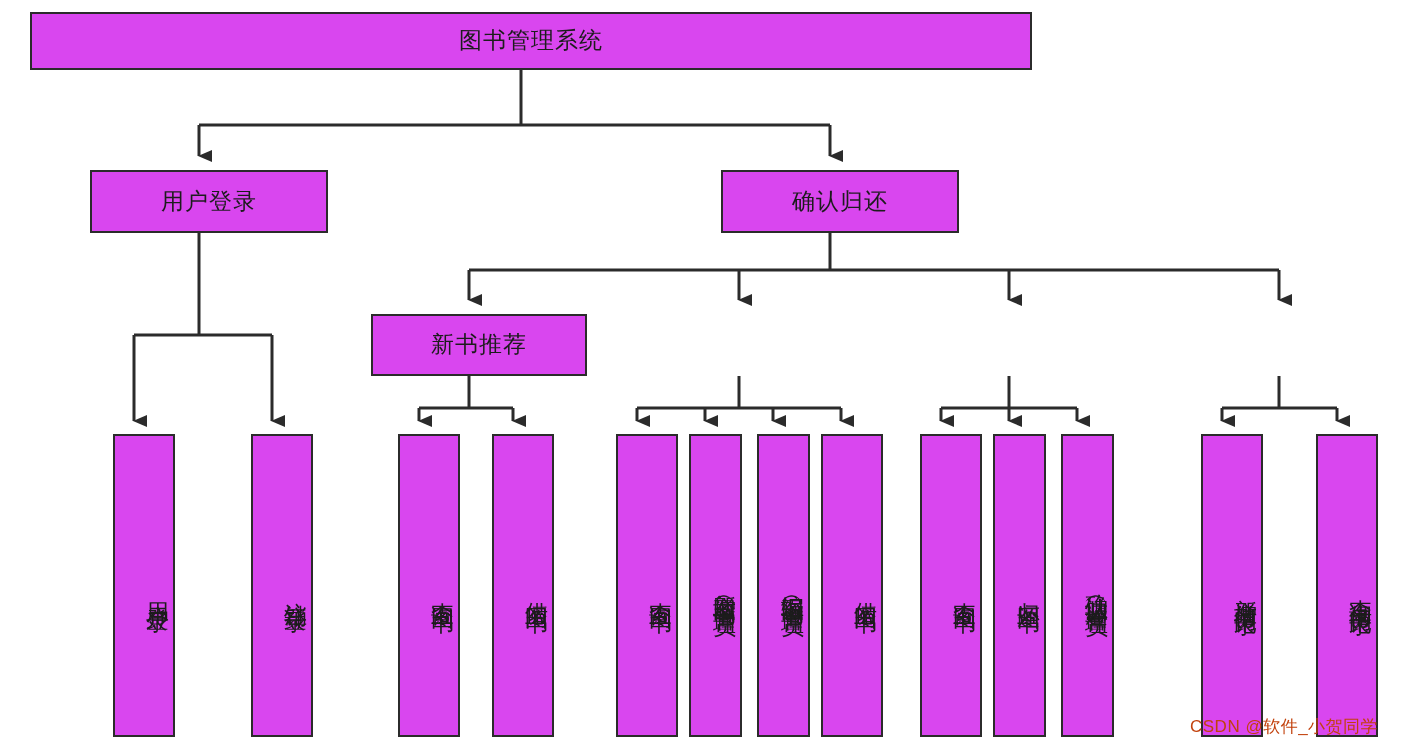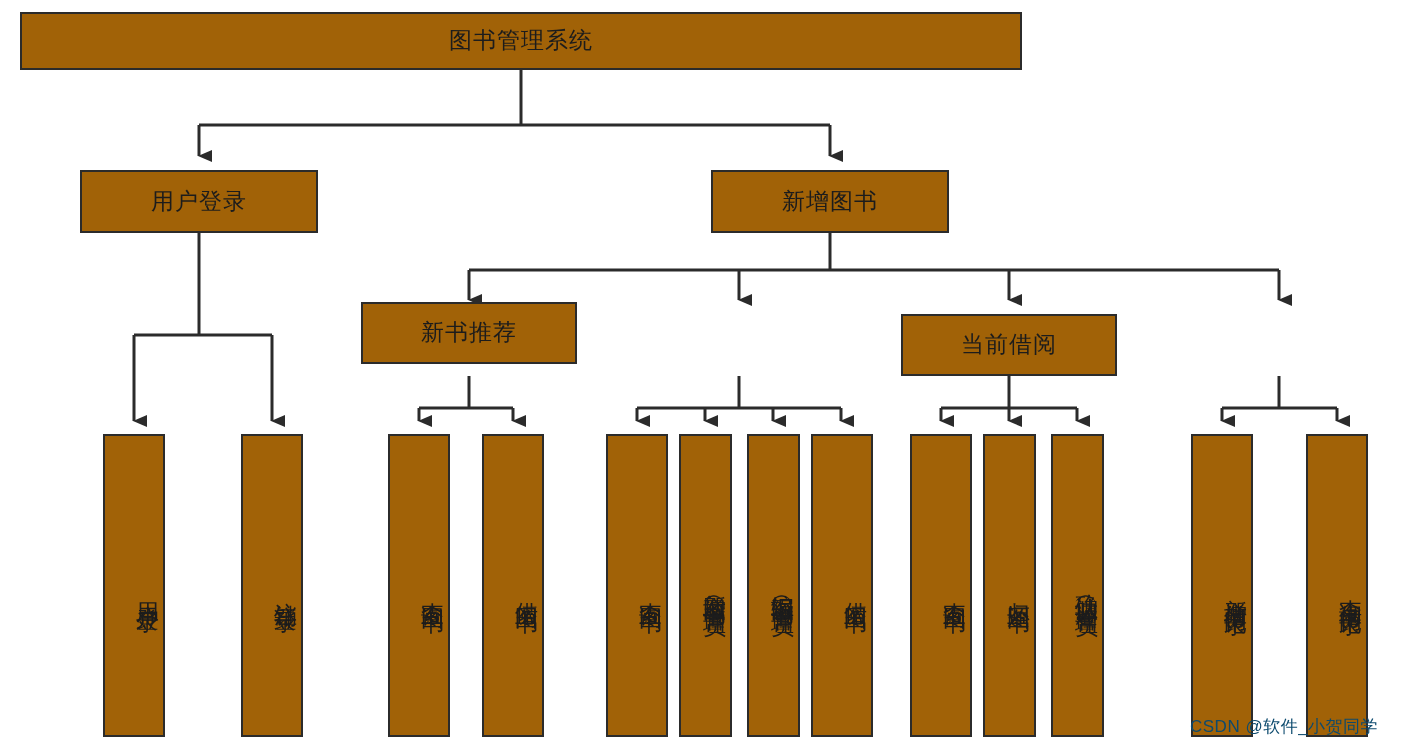--- a/index.html
+++ b/index.html
@@ -21,25 +21,26 @@
     position: absolute;
     left: 0;
     top: 0;
     width: 1405px;
     height: 747px;
   }
   .node {
     position: absolute;
     box-sizing: border-box;
     border: 2.5px solid #2b2b2b;
-    background: #a16207;
+    background: #d946ef;
     display: flex;
     align-items: center;
     justify-content: center;
     color: #1c1c1c;
+    margin-left: 10px;
   }
   .node.h {
     font-size: 23px;
     letter-spacing: 1px;
     line-height: 1.2;
   }
   .node.v {
     writing-mode: vertical-rl;
     text-orientation: upright;
     font-size: 23px;
@@ -50,21 +51,21 @@
     justify-content: center;
   }
   .node.v .vtext {
     writing-mode: vertical-rl;
     text-orientation: upright;
     white-space: normal;
   }
   .watermark {
     position: absolute;
     font-size: 17px;
-    color: #0c4a6e;
+    color: #c2410c;
     white-space: nowrap;
     letter-spacing: 0.5px;
   }
 </style>
 </head>
 <body>
 
 <div id="canvas">
 
   <svg id="edges" viewBox="0 0 1405 747" xmlns="http://www.w3.org/2000/svg">
@@ -118,28 +119,25 @@
   </svg>
 
   <div class="node h" style="left:20px; top:12px; width:1002px; height:58px;">
     <span>图书管理系统</span>
   </div>
 
   <div class="node h" style="left:80px; top:170px; width:238px; height:63px;">
     <span>用户登录</span>
   </div>
   <div class="node h" style="left:711px; top:170px; width:238px; height:63px;">
-    <span>新增图书</span>
+    <span>确认归还</span>
   </div>
 
-  <div class="node h" style="left:361px; top:302px; width:216px; height:62px;">
+  <div class="node h" style="left:361px; top:314px; width:216px; height:62px;">
     <span>新书推荐</span>
-  </div>
-  <div class="node h" style="left:901px; top:314px; width:216px; height:62px;">
-    <span>当前借阅</span>
   </div>
 
   <div class="node v" style="left:103px; top:434px; width:62px; height:303px;">
     <span class="vtext">用户登录</span>
   </div>
   <div class="node v" style="left:241px; top:434px; width:62px; height:303px;">
     <span class="vtext">注销登录</span>
   </div>
 
   <div class="node v" style="left:388px; top:434px; width:62px; height:303px;">

